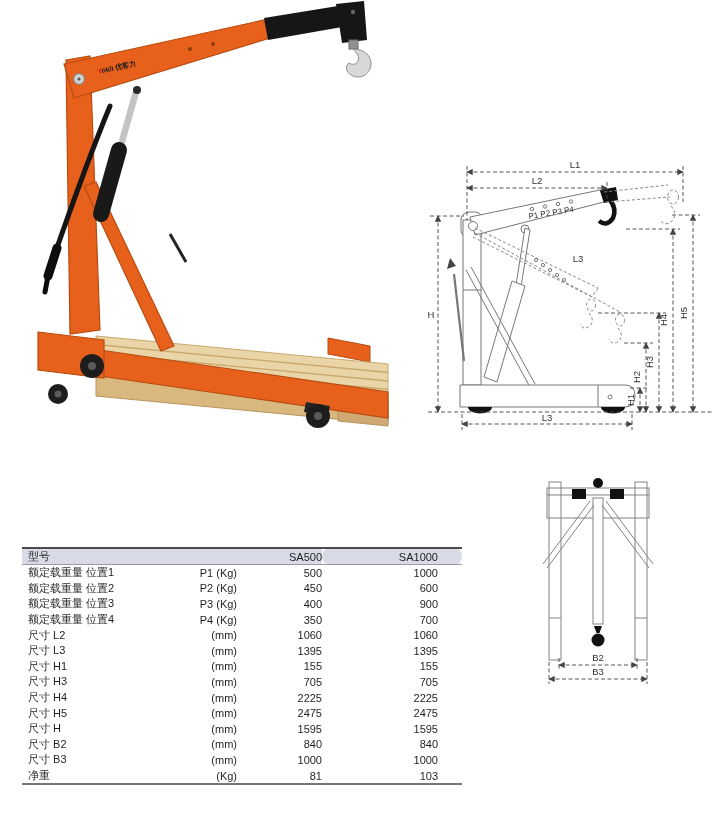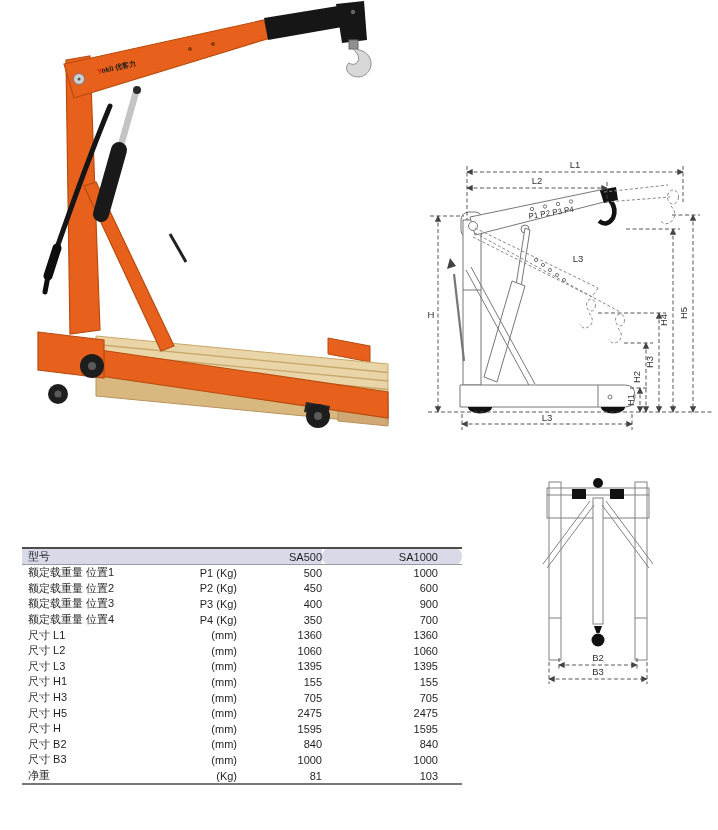--- a/index.html
+++ b/index.html
@@ -317,26 +317,20 @@
         <td class="c3">400</td>
         <td class="c4">900</td>
       </tr>
     <tr>
         <td class="c1">额定载重量 位置4</td>
         <td class="c2">P4 (Kg)</td>
         <td class="c3">350</td>
         <td class="c4">700</td>
       </tr>
     <tr>
-        <td class="c1">尺寸 L1</td>
-        <td class="c2">(mm)</td>
-        <td class="c3">1360</td>
-        <td class="c4">1360</td>
-      </tr>
-    <tr>
         <td class="c1">尺寸 L2</td>
         <td class="c2">(mm)</td>
         <td class="c3">1060</td>
         <td class="c4">1060</td>
       </tr>
     <tr>
         <td class="c1">尺寸 L3</td>
         <td class="c2">(mm)</td>
         <td class="c3">1395</td>
         <td class="c4">1395</td>
@@ -345,20 +339,26 @@
         <td class="c1">尺寸 H1</td>
         <td class="c2">(mm)</td>
         <td class="c3">155</td>
         <td class="c4">155</td>
       </tr>
     <tr>
         <td class="c1">尺寸 H3</td>
         <td class="c2">(mm)</td>
         <td class="c3">705</td>
         <td class="c4">705</td>
+      </tr>
+    <tr>
+        <td class="c1">尺寸 H4</td>
+        <td class="c2">(mm)</td>
+        <td class="c3">2225</td>
+        <td class="c4">2225</td>
       </tr>
     <tr>
         <td class="c1">尺寸 H5</td>
         <td class="c2">(mm)</td>
         <td class="c3">2475</td>
         <td class="c4">2475</td>
       </tr>
     <tr>
         <td class="c1">尺寸 H</td>
         <td class="c2">(mm)</td>

